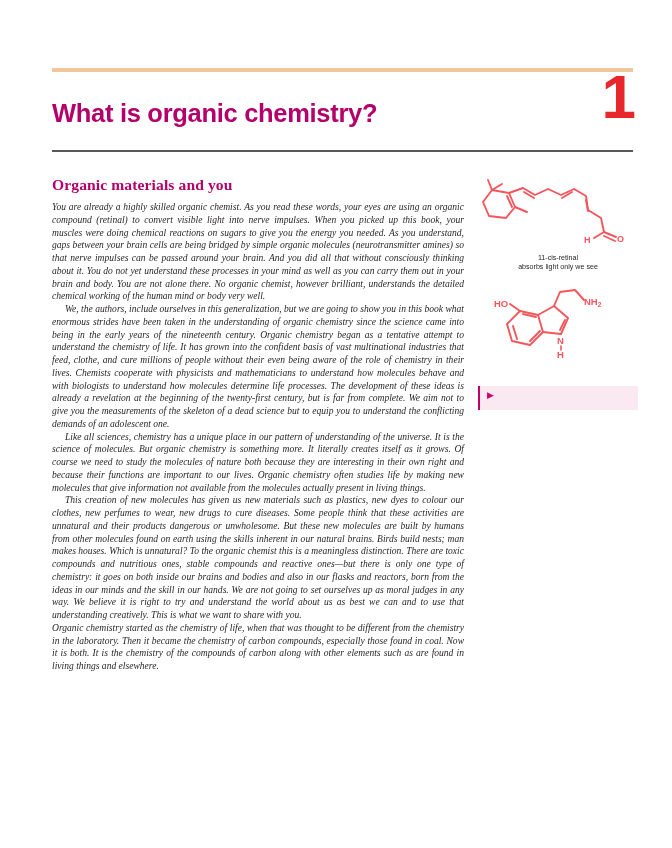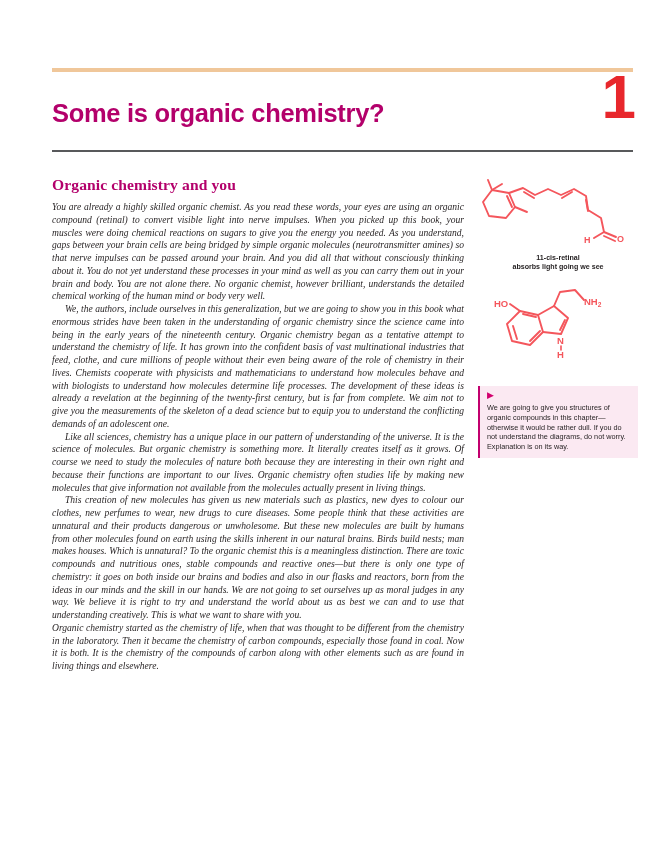--- a/index.html
+++ b/index.html
@@ -108,21 +108,20 @@
     width: 160px;
   }
   .figure svg { display: block; }
   .fig-caption {
     margin-top: 2px;
     text-align: center;
     font-family: "Liberation Sans", "DejaVu Sans", sans-serif;
     font-size: 7.1px;
     line-height: 9.2px;
     color: #231f20;
-    font-weight: bold;
   }
 
   
   .callout {
     position: relative;
     margin-top: 14px;
     width: 160px;
     background: #fbe9f2;
     border-left: 2.5px solid #c2006e;
     box-sizing: border-box;
@@ -141,29 +140,29 @@
     color: #231f20;
   }
 </style>
 </head>
 <body>
 
 <div class="page">
 
   <div class="top-rule"></div>
 
-  <h1 class="chapter-title">Some is organic chemistry?</h1>
+  <h1 class="chapter-title">What is organic chemistry?</h1>
 
   <div class="chapter-number">1</div>
 
   <div class="header-rule"></div>
 
   <div class="col-main">
 
-    <h2 class="section">Organic chemistry and you</h2>
+    <h2 class="section">Organic materials and you</h2>
 
     <p class="body">You are already a highly skilled organic chemist. As you read these words, your eyes are using an organic compound (retinal) to convert visible light into nerve impulses. When you picked up this book, your muscles were doing chemical reactions on sugars to give you the energy you needed. As you understand, gaps between your brain cells are being bridged by simple organic molecules (neurotransmitter amines) so that nerve impulses can be passed around your brain. And you did all that without consciously thinking about it. You do not yet understand these processes in your mind as well as you can carry them out in your brain and body. You are not alone there. No organic chemist, however brilliant, understands the detailed chemical working of the human mind or body very well.</p>
     <p class="body indent">We, the authors, include ourselves in this generalization, but we are going to show you in this book what enormous strides have been taken in the understanding of organic chemistry since the science came into being in the early years of the nineteenth century. Organic chemistry began as a tentative attempt to understand the chemistry of life. It has grown into the confident basis of vast multinational industries that feed, clothe, and cure millions of people without their even being aware of the role of chemistry in their lives. Chemists cooperate with physicists and mathematicians to understand how molecules behave and with biologists to understand how molecules determine life processes. The development of these ideas is already a revelation at the beginning of the twenty-first century, but is far from complete. We aim not to give you the measurements of the skeleton of a dead science but to equip you to understand the conflicting demands of an adolescent one.</p>
     <p class="body indent">Like all sciences, chemistry has a unique place in our pattern of understanding of the universe. It is the science of molecules. But organic chemistry is something more. It literally creates itself as it grows. Of course we need to study the molecules of nature both because they are interesting in their own right and because their functions are important to our lives. Organic chemistry often studies life by making new molecules that give information not available from the molecules actually present in living things.</p>
     <p class="body indent">This creation of new molecules has given us new materials such as plastics, new dyes to colour our clothes, new perfumes to wear, new drugs to cure diseases. Some people think that these activities are unnatural and their products dangerous or unwholesome. But these new molecules are built by humans from other molecules found on earth using the skills inherent in our natural brains. Birds build nests; man makes houses. Which is unnatural? To the organic chemist this is a meaningless distinction. There are toxic compounds and nutritious ones, stable compounds and reactive ones—but there is only one type of chemistry: it goes on both inside our brains and bodies and also in our flasks and reactors, born from the ideas in our minds and the skill in our hands. We are not going to set ourselves up as moral judges in any way. We believe it is right to try and understand the world about us as best we can and to use that understanding creatively. This is what we want to share with you.</p>
 
 
     <p class="body">Organic chemistry started as the chemistry of life, when that was thought to be different from the chemistry in the laboratory. Then it became the chemistry of carbon compounds, especially those found in coal. Now it is both. It is the chemistry of the compounds of carbon along with other elements such as are found in living things and elsewhere.</p>
   </div>
 
@@ -191,21 +190,21 @@
           <path d="M126 56 L138 61"></path>
           <path d="M126 60 L137 65"></path>
 
           <path d="M126 56 L116 62"></path>
         </g>
         <text x="106" y="67" font-family="'Liberation Sans', sans-serif" font-size="9" font-weight="bold" fill="#f4565c">H</text>
         <text x="139" y="66" font-family="'Liberation Sans', sans-serif" font-size="9" font-weight="bold" fill="#f4565c">O</text>
       </svg>
       <div class="fig-caption">
         <div>11-cis-retinal</div>
-        <div>absorbs light going we see</div>
+        <div>absorbs light only we see</div>
       </div>
     </div>
 
     <div class="figure" style="margin-top:12px;">
       <svg width="160" height="88" viewBox="0 0 160 88">
         <g fill="none" stroke="#f4565c" stroke-width="1.9" stroke-linecap="round" stroke-linejoin="round">
 
           <path d="M42 27 L29 40 L34 57 L52 61 L65 48 L60 31 Z"></path>
 
           <path d="M35 42 L39 55"></path>
@@ -225,17 +224,16 @@
         <text x="79" y="60" font-family="'Liberation Sans', sans-serif" font-size="9.5" font-weight="bold" fill="#f4565c">N</text>
         <text x="79" y="74" font-family="'Liberation Sans', sans-serif" font-size="9.5" font-weight="bold" fill="#f4565c">H</text>
         <g fill="none" stroke="#f4565c" stroke-width="1.6" stroke-linecap="round">
           <path d="M83 62 L83 66"></path>
         </g>
       </svg>
     </div>
 
     <div class="callout">
       <div class="callout-marker">▶</div>
-      <div class="callout-text">We are going to give you structures of organic compounds in this chapter—otherwise it would be rather dull. If you do not understand the diagrams, do not worry. Explanation is on its way.</div>
     </div>
 
   </div>
 </div>
 
 </body></html>

